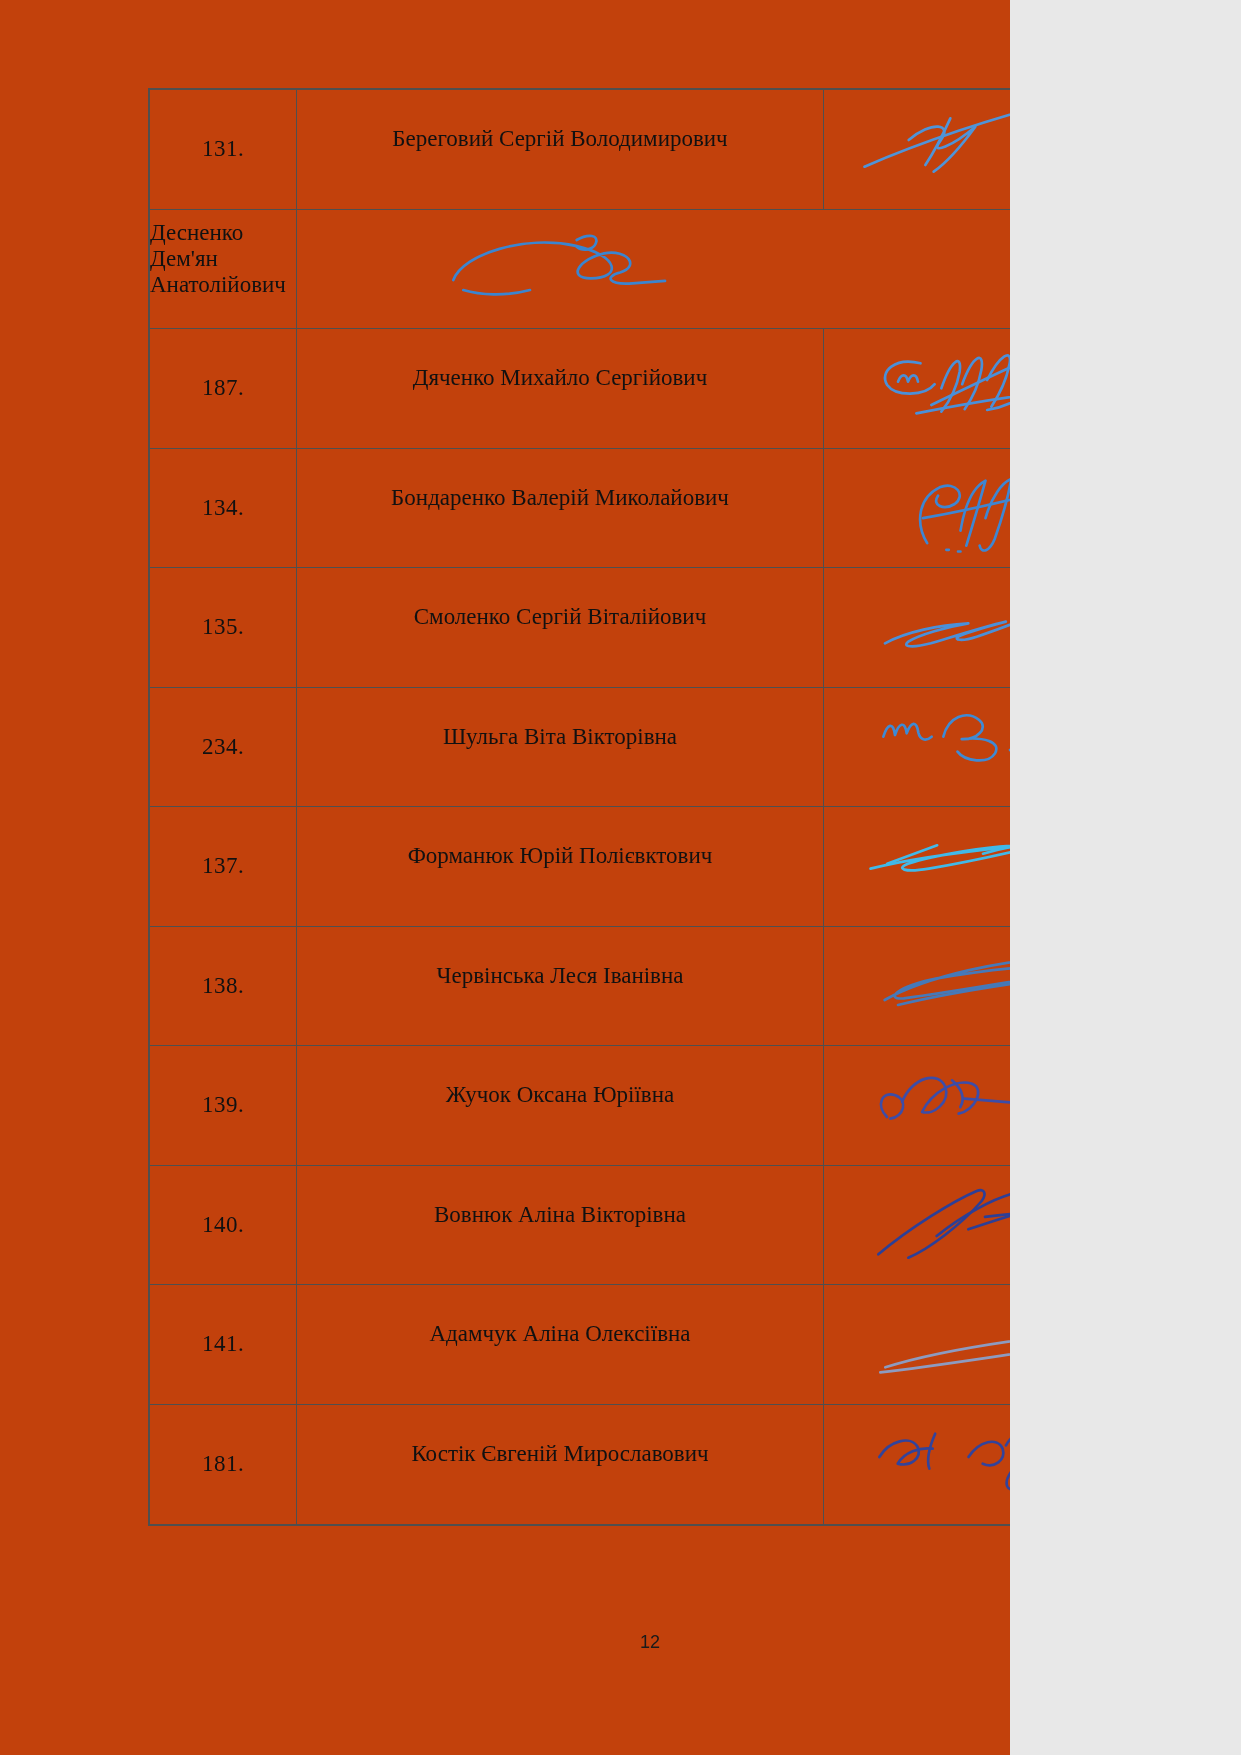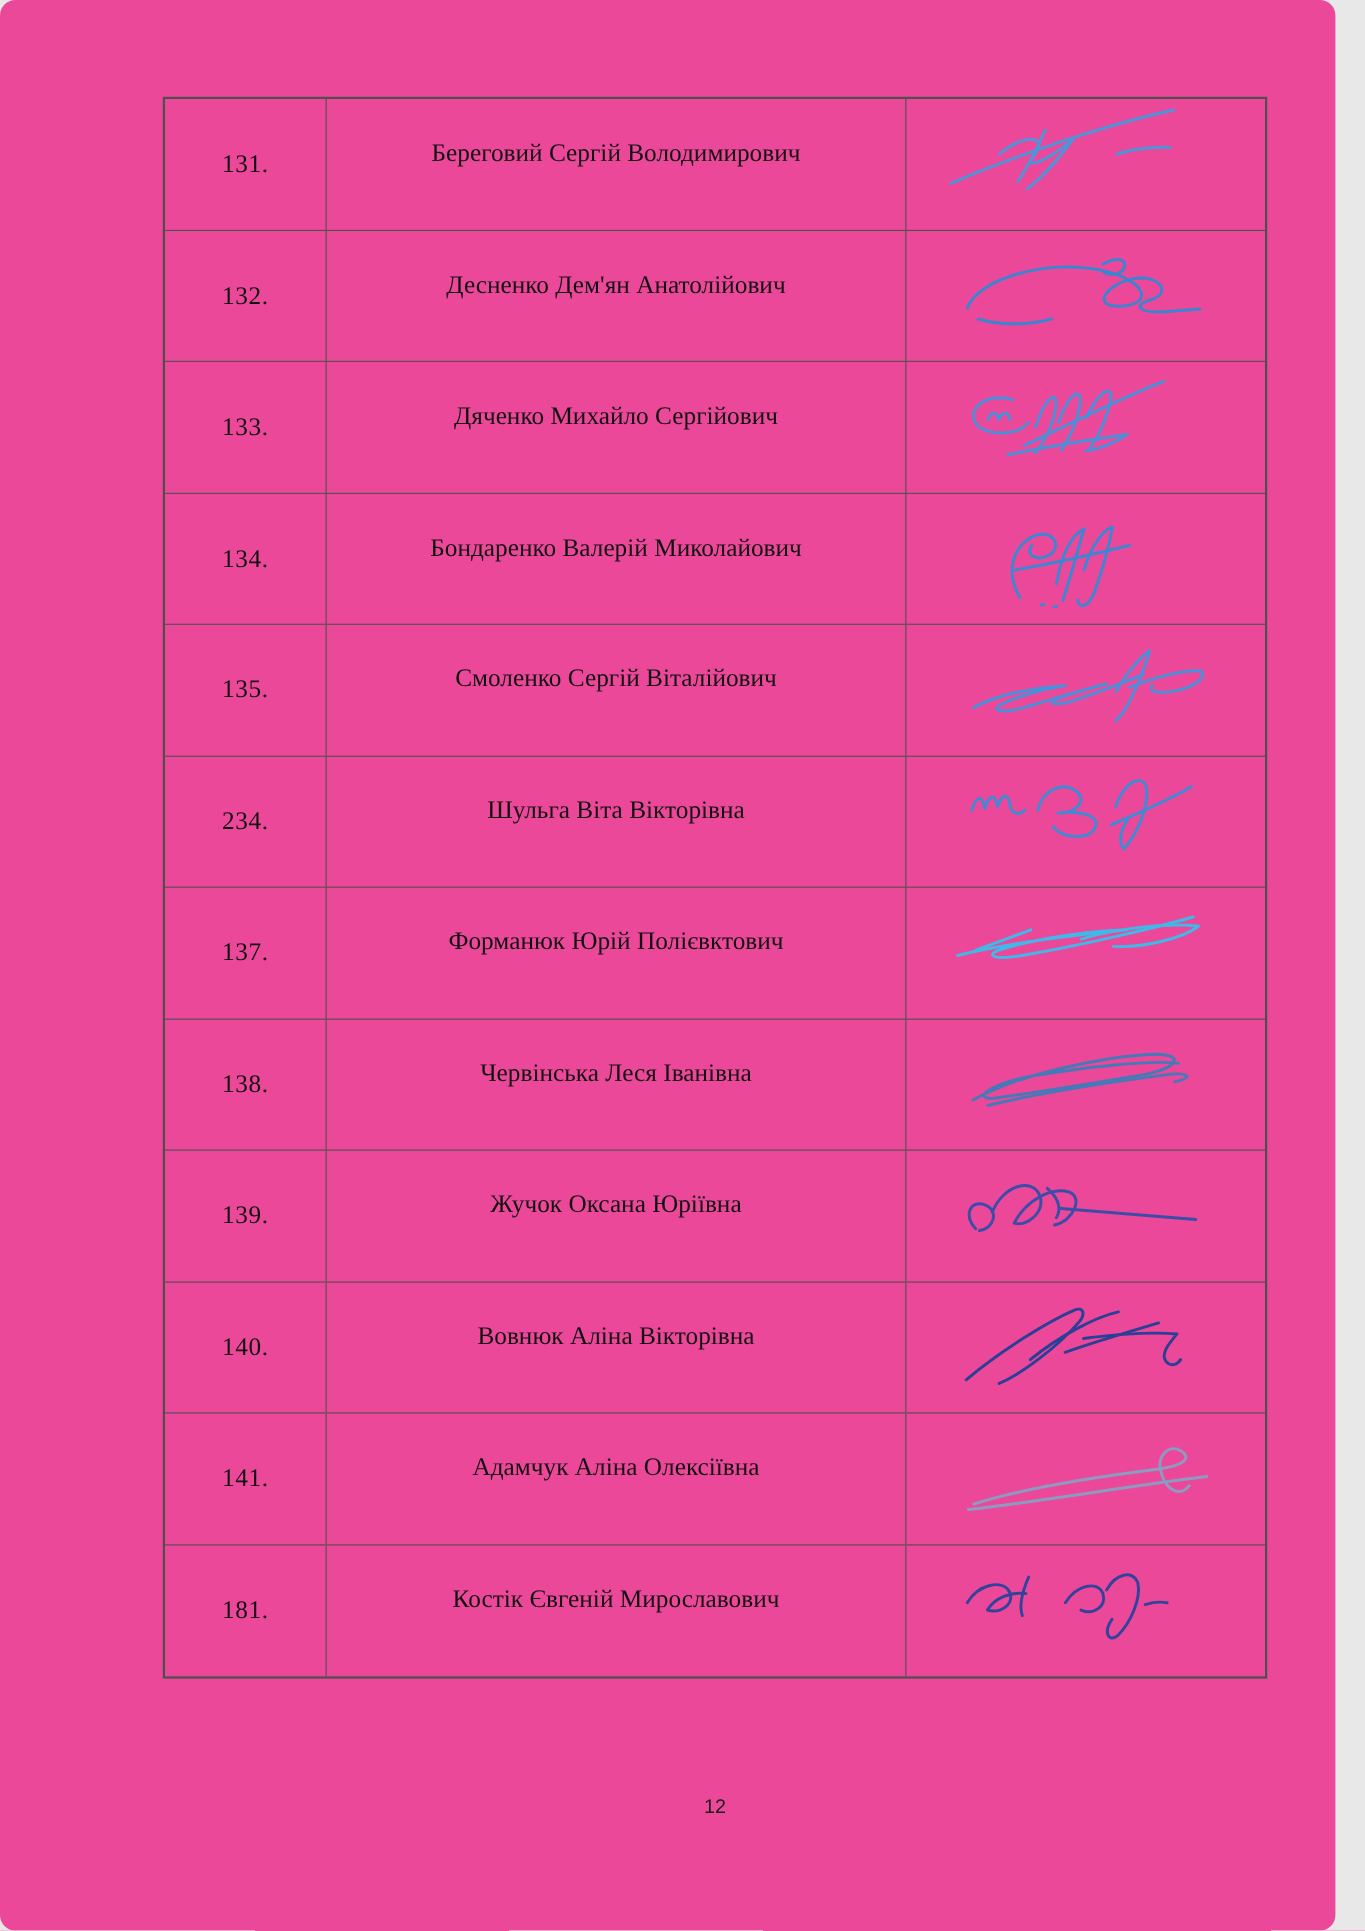--- a/index.html
+++ b/index.html
@@ -1,23 +1,22 @@
 <!DOCTYPE html>
 <html lang="uk"><head>
 <meta charset="utf-8">
 <style>
   html,body{margin:0;padding:0;background:#e8e8e8;}
   .page{
     position:relative;
-    width:1214px;height:1755px;
-    background:#ec4899;
+    width:1010px;height:1755px;
+    background:#c2410c;
     font-family:"Liberation Serif", serif;
     color:#111;
     overflow:hidden;
-    border-radius:14px;
   }
   .sig-table{
     position:absolute;
     left:148px;top:88px;
     width:1004px;
     border:2px solid #4f4f4f;
     box-sizing:border-box;
     display:flex;flex-direction:column;
   }
   .row{
@@ -89,40 +88,37 @@
             <path d="M15,88 C75,62 175,26 258,8"></path>
             <path d="M68,56 C95,33 122,36 106,57 C92,76 122,62 148,40 C132,62 112,84 98,94"></path>
             <path d="M118,30 C108,52 96,74 88,86"></path>
             <path d="M196,56 C216,50 238,48 254,49"></path>
           </g>
         </svg>
       </div>
     </div>
 
     <div class="row">
-      <div class="cell num">
-          <span>132.</span>
-        </div>
       <div class="cell name">
           <span>Десненко Дем'ян Анатолійович</span>
         </div>
       <div class="cell sig">
         <svg class="sigsvg s132" viewBox="0 0 300 100">
           <g class="ink" stroke="#3b85d0">
             <path d="M28,68 C40,36 115,14 175,27 C228,39 230,66 193,66 C163,66 180,42 209,36 C238,31 252,52 228,59 C209,64 214,74 243,72 L282,69"></path>
             <path d="M176,20 C190,12 203,14 199,24 C196,32 183,34 176,28"></path>
             <path d="M120,80 C90,88 60,86 40,80"></path>
           </g>
         </svg>
       </div>
     </div>
 
     <div class="row">
       <div class="cell num">
-          <span>133.</span>
+          <span>187.</span>
         </div>
       <div class="cell name">
           <span>Дяченко Михайло Сергійович</span>
         </div>
       <div class="cell sig">
         <svg class="sigsvg s133" viewBox="0 0 300 100">
           <g class="ink" stroke="#4a90d9">
             <path d="M75,30 C45,22 25,40 35,56 C45,70 80,70 92,55"></path>
             <path d="M48,52 C52,42 58,42 60,52 C64,42 70,42 72,52"></path>
             <path d="M100,60 C112,25 125,18 122,40 C118,62 108,78 100,88"></path>

